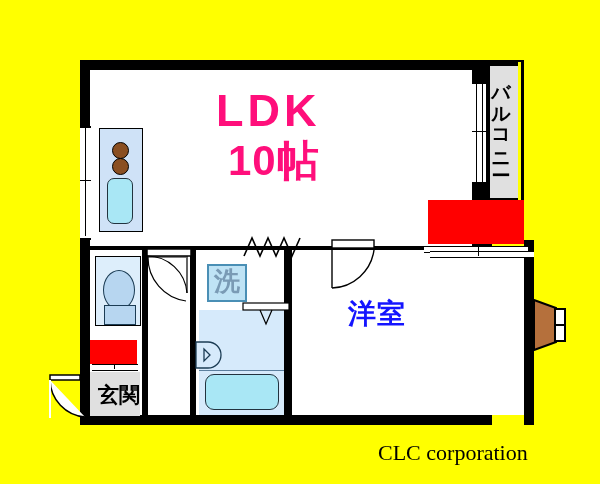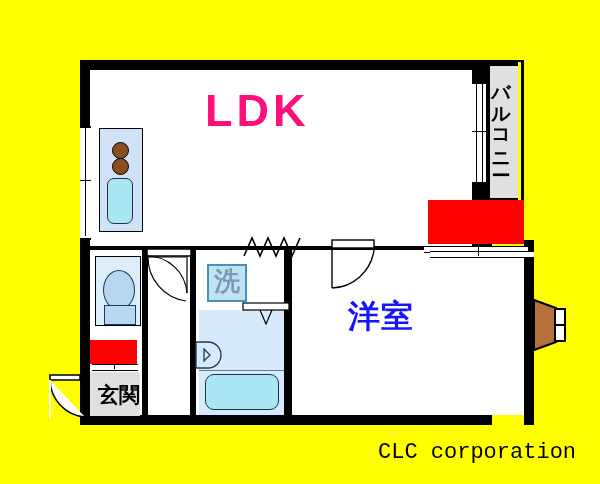--- a/index.html
+++ b/index.html
@@ -36,21 +36,21 @@
     white-space: nowrap;
   }
   .lbl-ldk-main { font-size: 45px; }
   .lbl-ldk-sub  { font-size: 42px; letter-spacing: 1px; }
   .lbl-yoshitsu {
     color: #1414ff;
     font-weight: bold;
     line-height: 1;
     white-space: nowrap;
   }
-  .lbl-y-main { font-size: 32px; letter-spacing: 1px; }
+  .lbl-y-main { font-size: 28px; letter-spacing: 1px; }
   .lbl-y-sub  { font-size: 42px; letter-spacing: 1px; }
   .lbl-genkan {
     font-size: 21px;
     font-weight: bold;
     color: #000;
     letter-spacing: 0px;
     white-space: nowrap;
   }
   .lbl-balcony {
     font-size: 19px;
@@ -61,21 +61,21 @@
     letter-spacing: 2px;
     line-height: 1;
   }
   .lbl-sen {
     font-size: 26px;
     font-weight: bold;
     color: #7a9bb5;
     line-height: 1;
   }
   .lbl-credit {
-    font-family: Liberation Mono, monospace;
+    font-family: Liberation Serif, serif;
     font-size: 22px;
     color: #000;
     white-space: nowrap;
   }
   svg { display: block; overflow: visible; }
 </style>
 </head>
 <body>
 
 <div id="canvas">
@@ -199,22 +199,23 @@
   <div class="abs sinkblue" style="left:205px; top:374px; width:74px; height:36px; border-radius:9px;"></div>
 
   <div class="abs" style="left:330px; top:240px; width:50px; height:52px;">
     <svg width="50" height="52" viewBox="0 0 50 52">
       <rect x="2" y="0" width="42" height="8" fill="#ffffff" stroke="#000" stroke-width="1.4"></rect>
       <line x1="2" y1="8" x2="2" y2="48" stroke="#000" stroke-width="1.4"></line>
       <path d="M2 48 A 44 44 0 0 0 44 10" fill="none" stroke="#000" stroke-width="1.4"></path>
     </svg>
   </div>
 
-  <div class="abs" style="left:205px; top:88px;">
+  <div class="abs" style="left:216px; top:88px;">
     <div class="lbl-ldk lbl-ldk-main">LDK</div>
+    <div class="lbl-ldk lbl-ldk-sub" style="margin-top:7px; margin-left:12px;">10帖</div>
   </div>
 
   <div class="abs" style="left:348px; top:300px;">
     <div class="lbl-yoshitsu lbl-y-main">洋室</div>
   </div>
 
   <div class="abs" style="left:492px; top:70px; height:130px;">
     <span class="lbl-balcony">バルコニー</span>
   </div>
 

